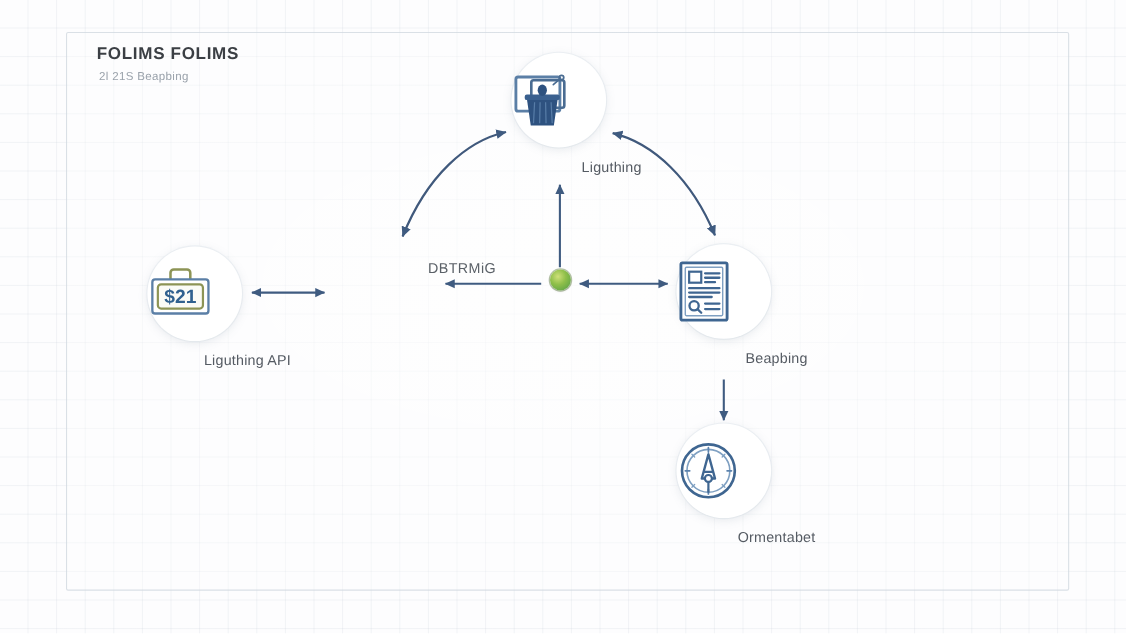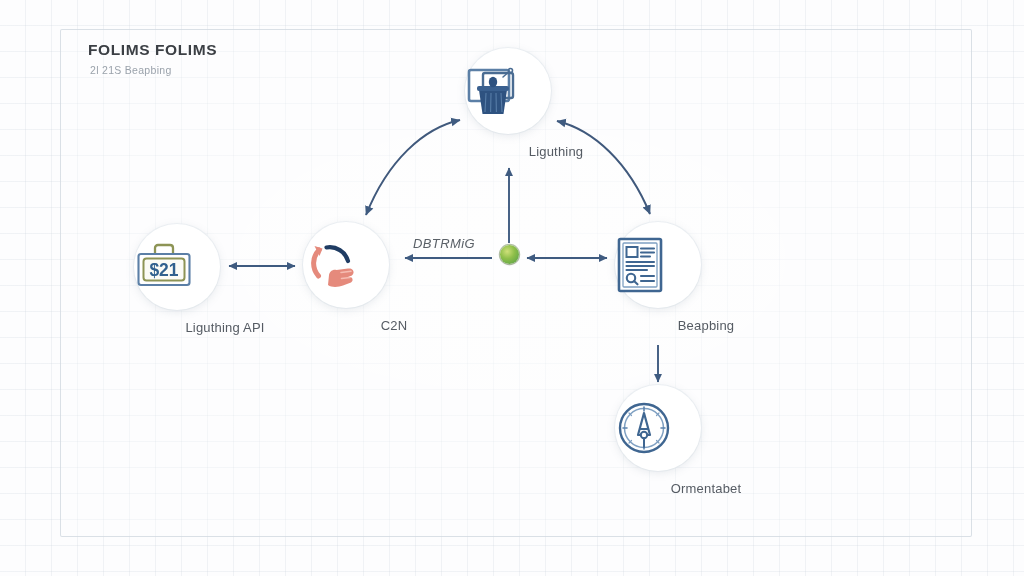--- a/index.html
+++ b/index.html
@@ -119,29 +119,28 @@
     border-radius: 50%;
     z-index: 6;
     background: radial-gradient(circle at 38% 34%, #cfe07a 0%, #8fbf4a 42%, #4f9b46 100%);
     box-shadow: 0 0 0 1.2px rgba(90,120,60,0.45), 0 1px 2px rgba(0,0,0,0.14);
     filter: blur(0.2px);
   }
 
   
   #edge-label-dbtrmig {
     position: absolute;
-    left: 413px;
+    left: 389px;
     top: 236px;
     font-size: 13px;
     color: #5a6067;
     letter-spacing: 0.4px;
     z-index: 6;
     filter: blur(0.3px);
     white-space: nowrap;
-    font-style: italic;
   }
 
   
   #edges {
     position: absolute;
     left: 0;
     top: 0;
     width: 1024px;
     height: 576px;
     z-index: 2;
@@ -214,39 +213,20 @@
 
         <rect x="4.5" y="12" width="51" height="31" rx="2.5" fill="#ffffff" stroke="#5b7fa6" stroke-width="2.1"></rect>
 
         <rect x="9.5" y="16.5" width="41" height="22" rx="3" fill="#fbfbf6" stroke="#8d9455" stroke-width="2.0"></rect>
         <text x="30" y="33.6" text-anchor="middle" font-family="'Liberation Sans', sans-serif" font-size="17.5" font-weight="bold" fill="#31618f">$21</text>
       </svg>
     </div>
     <div class="node-label">Liguthing API</div>
   </div>
 
-  <div class="node" id="node-c2n">
-    <div class="node-circle">
-      <svg width="60" height="60" viewBox="0 0 60 60">
-
-        <path d="M16,15 A19,19 0 0 0 15.5,41" fill="none" stroke="#e58a7c" stroke-width="5" stroke-linecap="round"></path>
-        <path d="M11.5,11 L19.5,13.5 L16.5,21 z" fill="#e58a7c"></path>
-
-        <path d="M23.5,12.5 A19,19 0 0 1 45,26" fill="none" stroke="#1f3c63" stroke-width="4.2" stroke-linecap="round"></path>
-
-        <path d="M25,50 L26,40 C26.5,36.5 30,34 33.5,35 L45,33.5
-                 C48.5,33 51,35 50.5,38 C50,40.5 47.5,41.5 45,41.5
-                 L47,42 C50,42.5 50.5,46 48,47.5 L40,50.5
-                 C36,52 29,53 25,50 z" fill="#e58a7c"></path>
-        <path d="M38,37.5 L48,36.3" fill="none" stroke="#f6bdb2" stroke-width="1.6" stroke-linecap="round"></path>
-        <path d="M38.5,43.5 L47,42.5" fill="none" stroke="#f6bdb2" stroke-width="1.6" stroke-linecap="round"></path>
-      </svg>
-    </div>
-    <div class="node-label">C2N</div>
-  </div>
 
   <div class="node" id="node-liguthing">
     <div class="node-circle">
       <svg width="56" height="54" viewBox="0 0 56 54">
 
         <rect x="4" y="6" width="40" height="31" rx="2" fill="none" stroke="#5b7fa6" stroke-width="2.6"></rect>
 
         <rect x="18" y="9" width="30" height="25" rx="2" fill="none" stroke="#4a6c92" stroke-width="2.4"></rect>
 
         <circle cx="45.5" cy="6.5" r="2.0" fill="none" stroke="#4a6c92" stroke-width="1.6"></circle>

